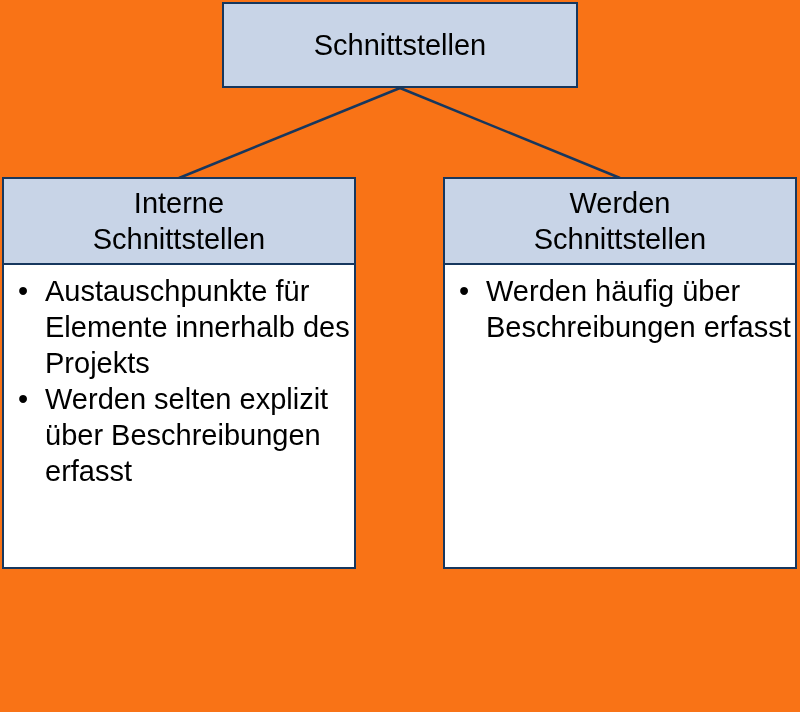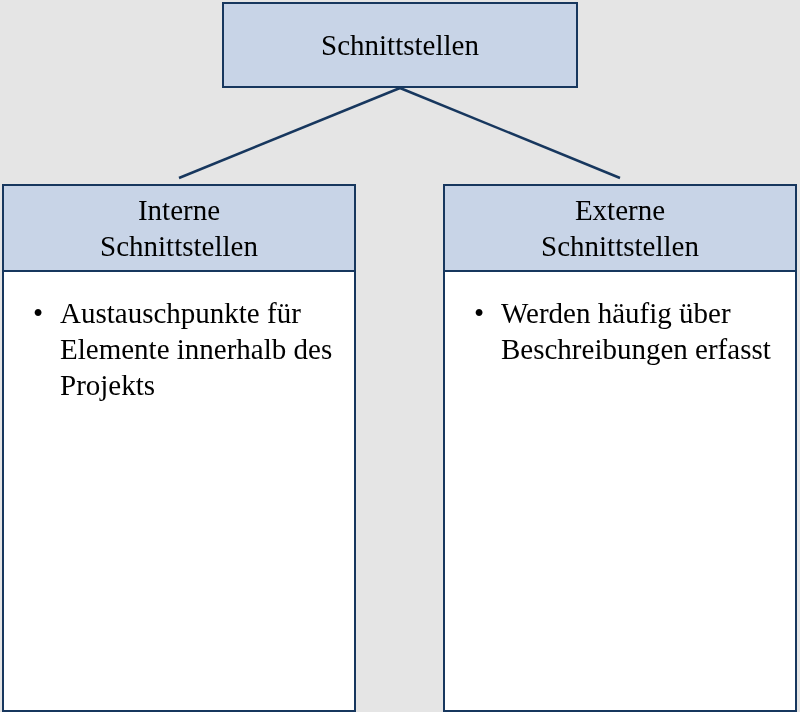--- a/index.html
+++ b/index.html
@@ -6,23 +6,22 @@
     margin: 0;
     padding: 0;
     background: #ffffff;
     font-family: "Liberation Sans", "DejaVu Sans", sans-serif;
     color: #000000;
   }
   .canvas {
     position: relative;
     width: 800px;
     height: 712px;
-    background: #e5e5e5;
+    background: #f97316;
     overflow: hidden;
-    font-family: Liberation Serif, serif;
   }
   .connectors {
     position: absolute;
     left: 0; top: 0;
     width: 800px; height: 712px;
     z-index: 0;
   }
   .connectors line {
     stroke: #17375e;
     stroke-width: 2.5;
@@ -39,22 +38,22 @@
     width: 356px; height: 86px;
     background: #c8d4e7;
     display: flex;
     align-items: center;
     justify-content: center;
     font-size: 29px;
     line-height: 36px;
     text-align: center;
   }
   .child-box {
-    top: 184px;
-    width: 354px; height: 528px;
+    top: 177px;
+    width: 354px; height: 392px;
     background: #ffffff;
     display: flex;
     flex-direction: column;
   }
   .child-box.left  { left: 2px; }
   .child-box.right { left: 443px; }
   .box-header {
     height: 84px;
     flex: 0 0 84px;
     background: #c8d4e7;
@@ -62,21 +61,21 @@
     display: flex;
     flex-direction: column;
     align-items: center;
     justify-content: center;
     font-size: 29px;
     line-height: 36px;
     text-align: center;
   }
   .box-body {
     list-style: none;
-    margin: 15px;
+    margin: 0;
     padding: 8px 0 0 14px;
     font-size: 29px;
     line-height: 36px;
   }
   .box-body li {
     position: relative;
     padding-left: 27px;
     width: 309px;
     box-sizing: content-box;
   }
@@ -101,26 +100,27 @@
     <span>Schnittstellen</span>
   </div>
 
   <div class="box child-box left">
     <div class="box-header">
       <div>Interne</div>
       <div>Schnittstellen</div>
     </div>
     <ul class="box-body">
         <li>Austauschpunkte für Elemente innerhalb des Projekts</li>
+        <li>Werden selten explizit über Beschreibungen erfasst</li>
       </ul>
   </div>
 
   <div class="box child-box right">
     <div class="box-header">
-      <div>Externe</div>
+      <div>Werden</div>
       <div>Schnittstellen</div>
     </div>
     <ul class="box-body">
         <li>Werden häufig über Beschreibungen erfasst</li>
       </ul>
   </div>
 
 </div>
 
 </body></html>

